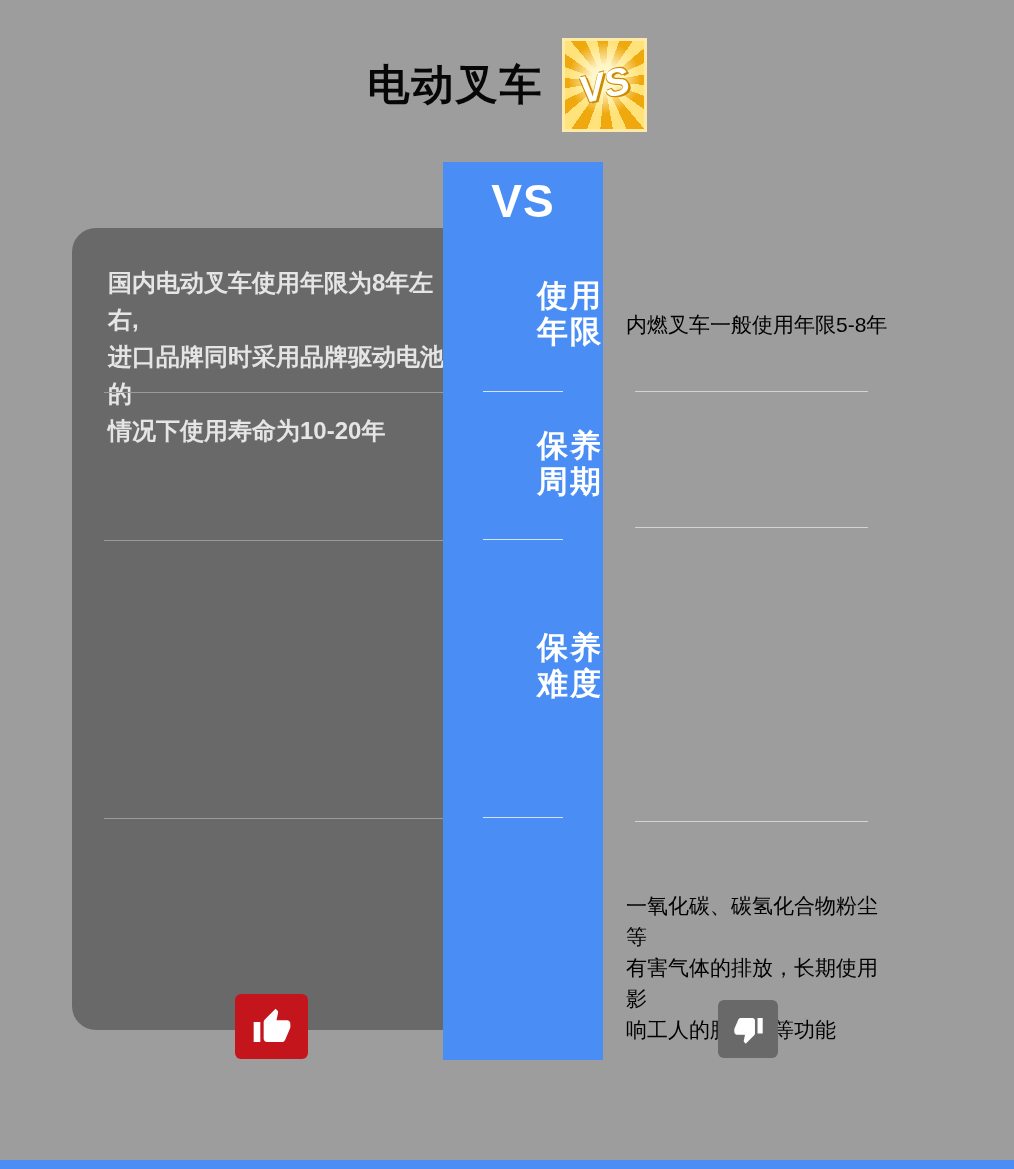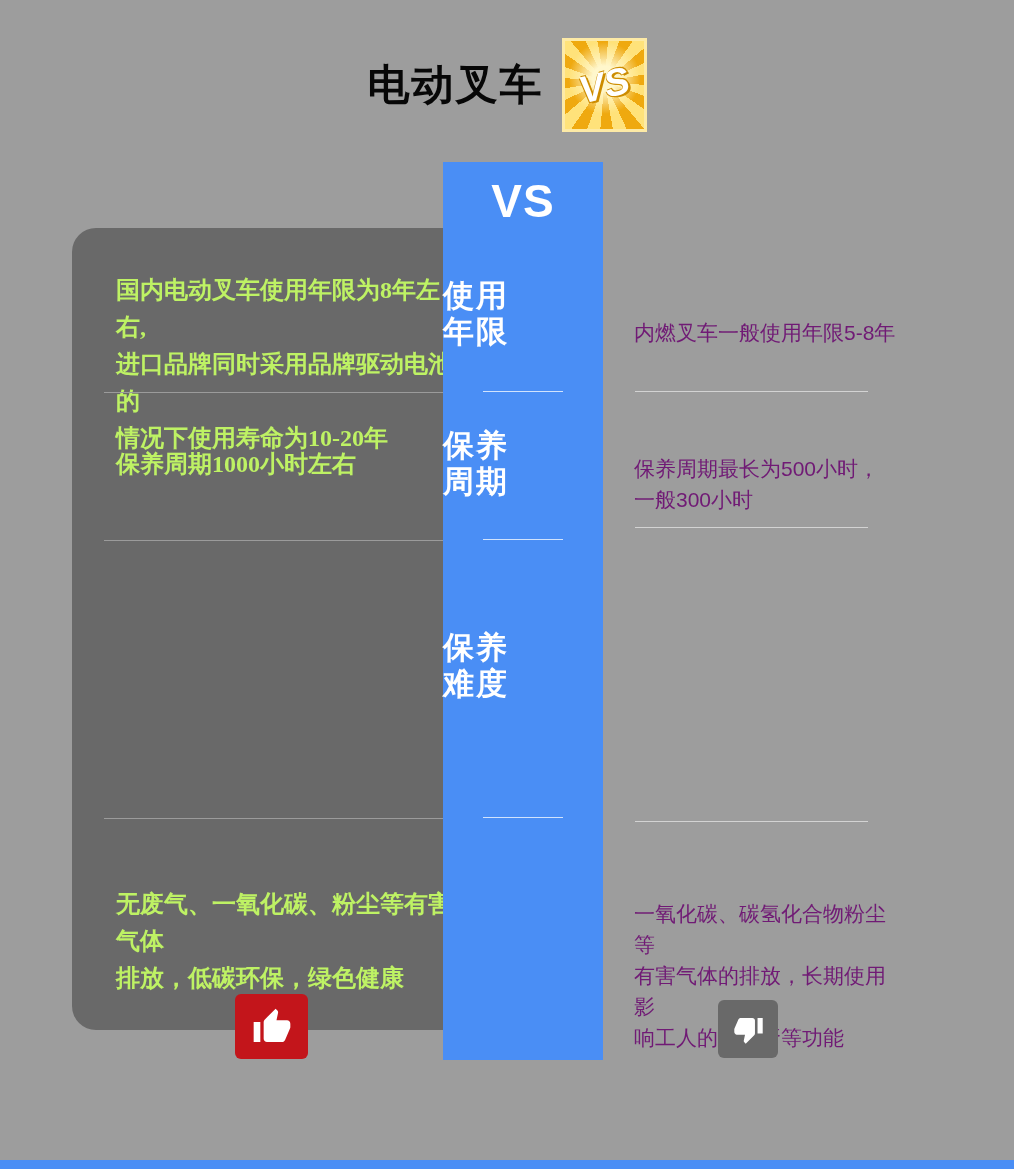--- a/index.html
+++ b/index.html
@@ -18,35 +18,35 @@
       radial-gradient(circle at 50% 42%, #fff7cc 0 12px, rgba(255,247,204,0) 36px),
       repeating-conic-gradient(from 5deg at 50% 46%, #ffe27a 0deg 15deg, #efa90f 15deg 30deg);
   }
   .badge-text{
     font-size:38px;font-weight:900;font-style:italic;color:#ffffff;transform:rotate(-14deg);
     text-shadow:2px 2px 0 #cd8c00,-1px 1px 0 #cd8c00,1px -1px 0 #cd8c00;
   }
 
   
   .panel{position:absolute;left:72px;top:228px;width:421px;height:802px;background:#696969;border-radius:24px;z-index:1;}
-  .p-item{position:absolute;left:32px;width:352px;margin:12px;color:#bef264;font-size:24px;font-weight:700;line-height:37px;white-space:pre-line;font-family:Liberation Serif, serif;}
+  .p-item{position:absolute;left:32px;width:352px;margin:4px;color:#e5e5e5;font-size:24px;font-weight:700;line-height:37px;white-space:pre-line;}
   .i0{top:32px}.i1{top:206px}.i2{top:358px}.i3{top:646px}
   .p-div{position:absolute;left:32px;width:340px;border-top:1px solid #9b9b9b;}
   .d0{top:164px}.d1{top:312px}.d2{top:590px}
 
   
   .column{position:absolute;left:443px;top:162px;width:160px;height:898px;background:#4a8ef5;z-index:2;}
   .col-vs{position:absolute;top:12px;width:100%;text-align:center;color:#ffffff;font-size:46px;font-weight:800;letter-spacing:1px;}
-  .cat{position:absolute;width:100%;text-align:left;color:#ffffff;font-size:31px;font-weight:800;line-height:36px;white-space:pre-line;letter-spacing:2px;}
+  .cat{position:absolute;width:100%;text-align:right;color:#ffffff;font-size:31px;font-weight:800;line-height:36px;white-space:pre-line;letter-spacing:2px;}
   .c0{top:116px}.c1{top:266px}.c2{top:468px}.c3{top:704px}
   .c-div{position:absolute;left:40px;width:80px;border-top:1px solid rgba(255,255,255,.75);}
   .cd0{top:229px}.cd1{top:377px}.cd2{top:655px}
 
   
-  .r-item{position:absolute;left:618px;width:266px;margin:16px;color:#701a75;font-size:21px;font-weight:400;line-height:31px;white-space:pre-line;}
+  .r-item{position:absolute;left:618px;width:266px;margin:8px;color:#000000;font-size:21px;font-weight:400;line-height:31px;white-space:pre-line;}
   .r0{top:301px}.r1{top:437px}.r2{top:591px}.r3{top:882px}
   .r-div{position:absolute;left:635px;width:233px;border-top:1px solid rgba(255,255,255,.55);}
   .rd0{top:391px}.rd1{top:527px}.rd2{top:821px}
 
   
   .thumb-box{position:absolute;display:flex;align-items:center;justify-content:center;border-radius:6px;z-index:3;}
   .up{left:235px;top:994px;width:73px;height:65px;background:#c3151b;}
   .down{left:718px;top:1000px;width:60px;height:58px;background:#696969;}
   .thumb-box svg{fill:#ffffff;}
   .up svg{width:40px;height:40px;}
@@ -65,44 +65,39 @@
     <div class="badge">
       <span class="badge-text">VS</span>
     </div>
   </header>
 
   <section class="panel">
     <p class="p-item i0">国内电动叉车使用年限为8年左右,
 进口品牌同时采用品牌驱动电池的
 情况下使用寿命为10-20年</p>
     <div class="p-div d0"></div>
-    <p class="p-item i1">保养周期1000小时左右</p>
     <div class="p-div d1"></div>
     <div class="p-div d2"></div>
-    <p class="p-item i3">无废气、一氧化碳、粉尘等有害气体
-排放，低碳环保，绿色健康</p>
   </section>
 
   <section class="column">
     <div class="col-vs">VS</div>
     <div class="cat c0">使用
 年限</div>
     <div class="c-div cd0"></div>
     <div class="cat c1">保养
 周期</div>
     <div class="c-div cd1"></div>
     <div class="cat c2">保养
 难度</div>
     <div class="c-div cd2"></div>
   </section>
 
   <p class="r-item r0">内燃叉车一般使用年限5-8年</p>
   <div class="r-div rd0"></div>
-  <p class="r-item r1">保养周期最长为500小时，
-一般300小时</p>
   <div class="r-div rd1"></div>
   <div class="r-div rd2"></div>
   <p class="r-item r3">一氧化碳、碳氢化合物粉尘等
 有害气体的排放，长期使用影
 响工人的肺、肾等功能</p>
 
   <div class="thumb-box up">
     <svg viewBox="0 0 24 24" aria-hidden="true">
       <path d="M1 21h4V9H1v12zm22-11c0-1.1-.9-2-2-2h-6.31l.95-4.57.03-.32c0-.41-.17-.79-.44-1.06L14.17 1 7.58 7.59C7.22 7.95 7 8.45 7 9v10c0 1.1.9 2 2 2h9c.83 0 1.54-.5 1.84-1.22l3.02-7.05c.09-.23.14-.47.14-.73v-2z"></path>
     </svg>

